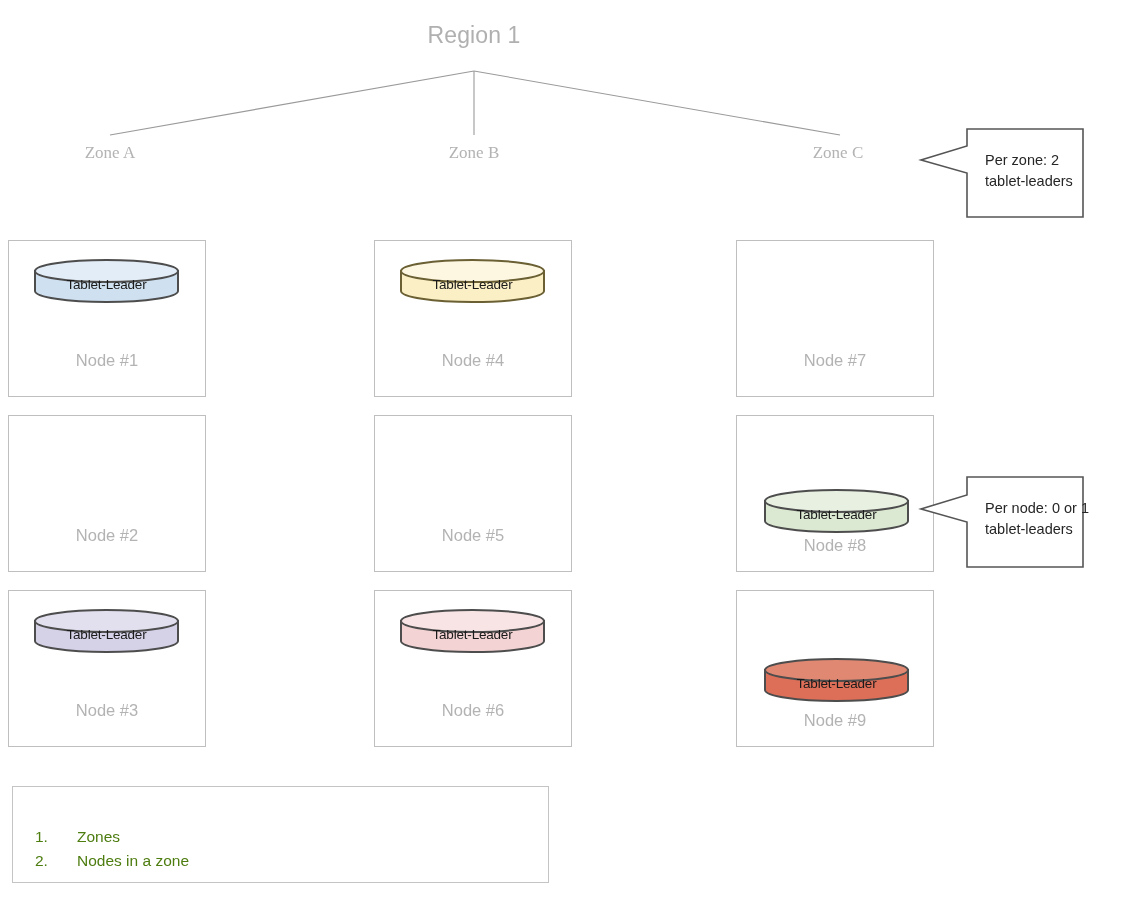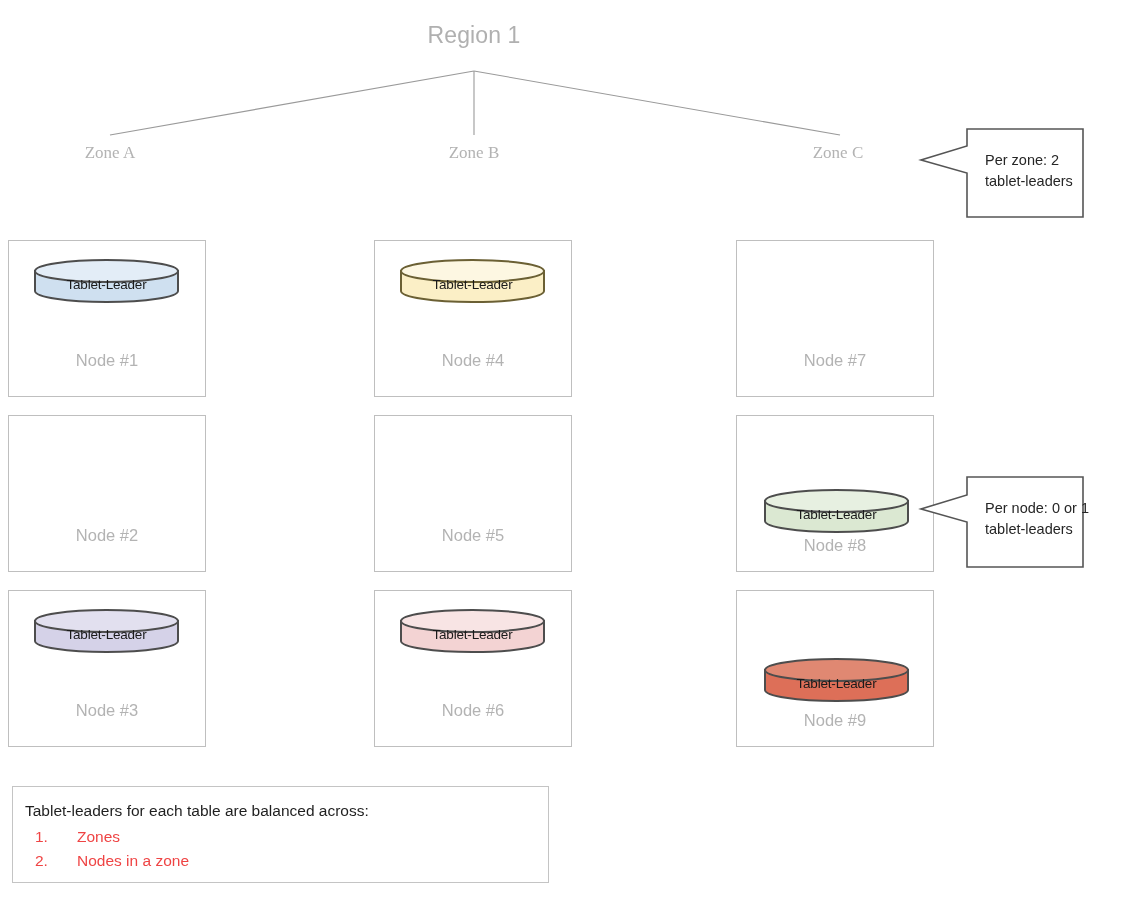--- a/index.html
+++ b/index.html
@@ -125,21 +125,21 @@
     left: 12px;
     top: 15px;
     font-size: 15.5px;
     color: #1f1f1f;
     white-space: nowrap;
   }
   .legend-item {
     position: absolute;
     left: 22px;
     font-size: 15.5px;
-    color: #ef4444;
+    color: #4d7c0f;
     white-space: nowrap;
   }
   .legend-item .num { display: inline-block; width: 42px; }
 </style>
 </head>
 <body>
 
 <div id="canvas">
 
   <div class="abs region-title">Region 1</div>
@@ -246,21 +246,20 @@
     <svg width="215" height="94" viewBox="0 0 215 94">
       <path d="M48,1 L164,1 L164,91 L48,91 L48,46 L2,33 L48,19 Z" fill="#ffffff" stroke="#555555" stroke-width="1.6" stroke-linejoin="miter"></path>
     </svg>
     <div class="callout-text">
       <div>Per node: 0 or 1</div>
       <div>tablet-leaders</div>
     </div>
   </div>
 
   <div class="abs legend-box">
-    <div class="legend-title">Tablet-leaders for each table are balanced across:</div>
     <div class="legend-item" style="top:41px;">
       <span class="num">1.</span><span>Zones</span>
     </div>
     <div class="legend-item" style="top:65px;">
       <span class="num">2.</span><span>Nodes in a zone</span>
     </div>
   </div>
 
 </div>
 

